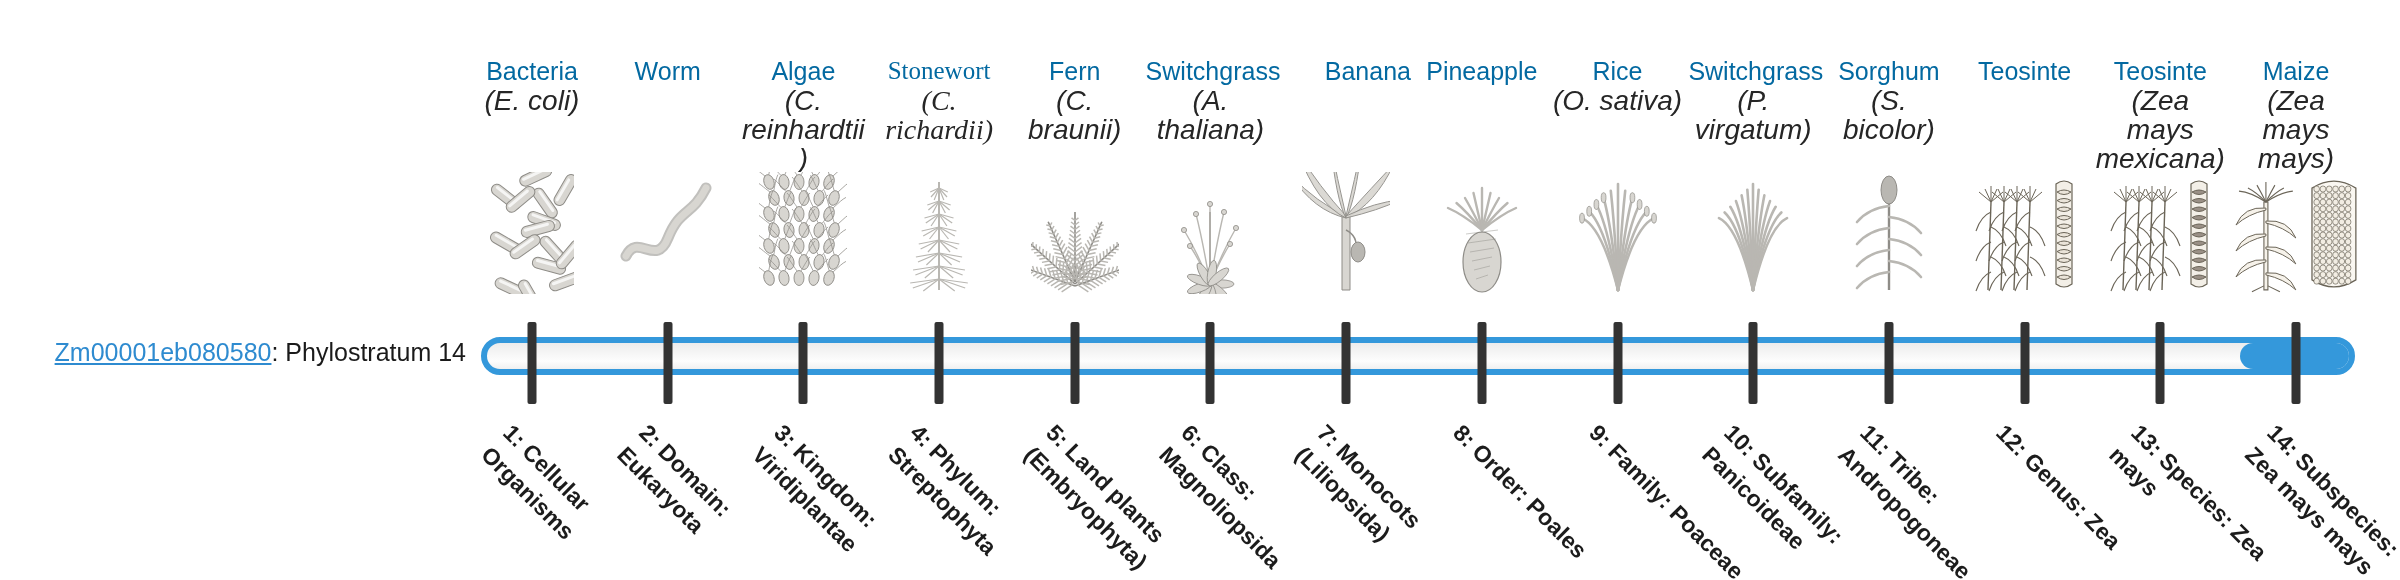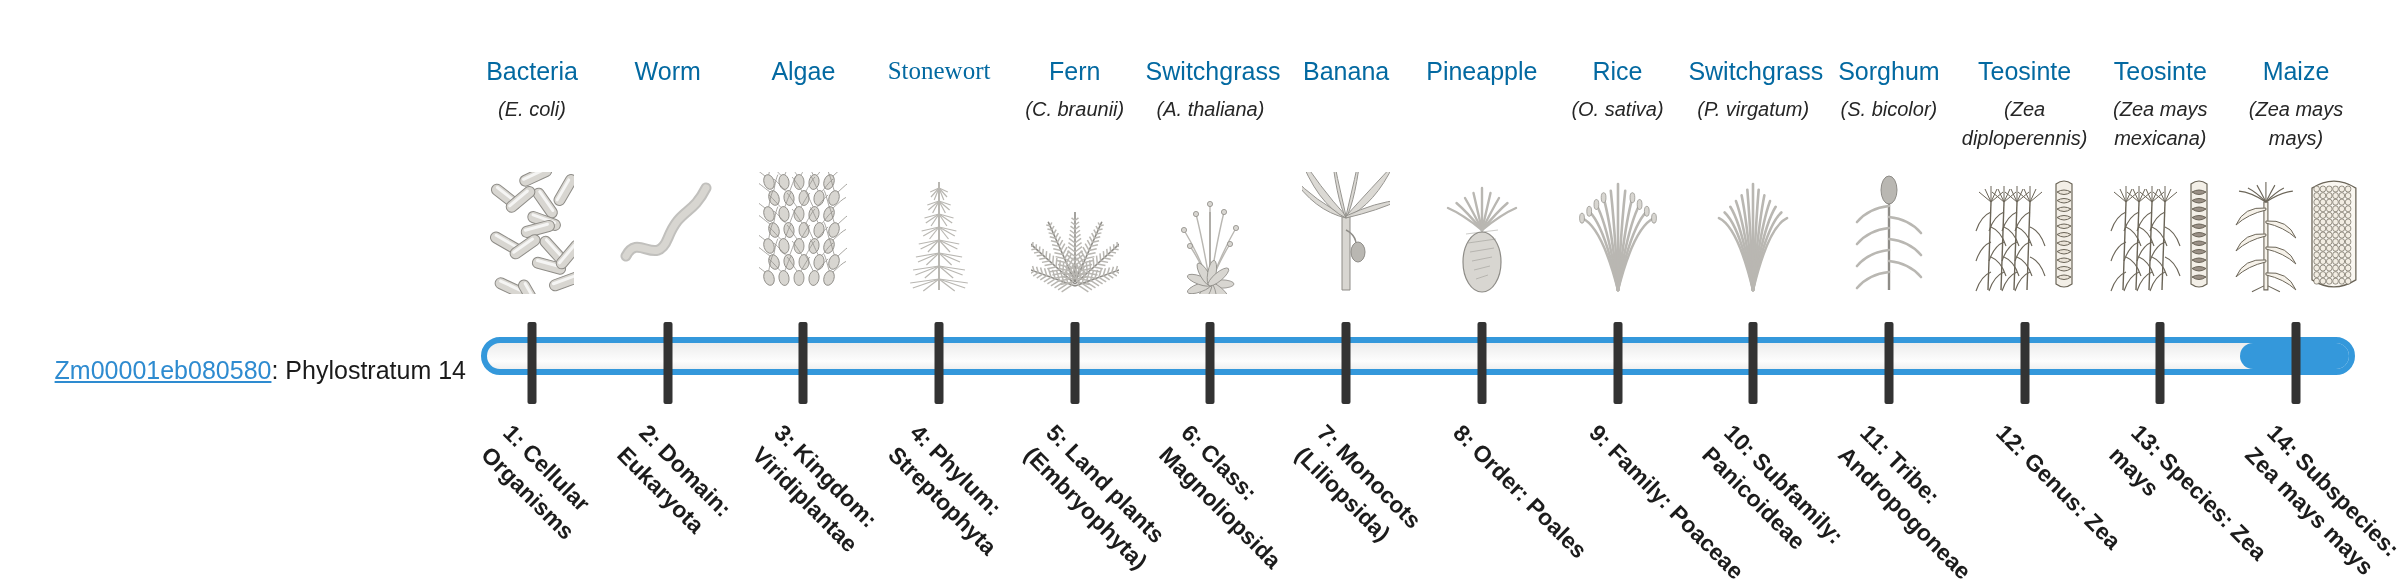--- a/index.html
+++ b/index.html
@@ -19,21 +19,21 @@
     width: 2400px;
     height: 580px;
     overflow: hidden;
     background: #ffffff;
   }
 
   
   .gene-label {
     position: absolute;
     left: 36px;
-    top: 354px;
+    top: 336px;
     width: 430px;
     text-align: right;
     font-size: 25px;
     line-height: 32px;
     white-space: nowrap;
     color: #1a1a1a;
   }
   .gene-id {
     color: #2e8bd0;
     text-decoration: underline;
@@ -47,25 +47,24 @@
     text-align: center;
     box-sizing: border-box;
   }
   .common-name {
     font-size: 25px;
     line-height: 30px;
     color: #0369a1;
     white-space: nowrap;
   }
   .sci-name {
-    font-size: 20px;
+    font-size: 28px;
     line-height: 29px;
     font-style: italic;
     color: #262626;
-    margin-top: 9px;
     word-wrap: break-word;
   }
 
   
   .organism {
     position: absolute;
     top: 172px;
     height: 122px;
     display: flex;
     align-items: flex-end;
@@ -132,53 +131,54 @@
   <div id="species-layer">
       <div class="species-col" style="width: 129.692px; left: 467.154px;">
         <div class="common-name">Bacteria</div>
         <div class="sci-name">(E. coli)</div>
       </div>
       <div class="species-col" style="width: 129.692px; left: 602.846px;">
         <div class="common-name">Worm</div>
       </div>
       <div class="species-col" style="width: 129.692px; left: 738.538px;">
         <div class="common-name">Algae</div>
+        <div class="sci-name">(C. reinhardtii)</div>
       </div>
       <div class="species-col" style="width: 129.692px; left: 874.231px; font-family: Liberation Serif, serif;">
         <div class="common-name">Stonewort</div>
+        <div class="sci-name">(C. richardii)</div>
       </div>
       <div class="species-col" style="width: 129.692px; left: 1009.92px;">
         <div class="common-name">Fern</div>
         <div class="sci-name">(C. braunii)</div>
       </div>
       <div class="species-col" style="width: 129.692px; left: 1145.62px;">
         <div class="common-name">Switchgrass</div>
         <div class="sci-name">(A. thaliana)</div>
       </div>
-      <div class="species-col" style="width: 129.692px; left: 1281.31px;">
+      <div class="species-col" style="width: 129.692px; left: 1281.31px; text-align: right;">
         <div class="common-name">Banana</div>
       </div>
       <div class="species-col" style="width: 129.692px; left: 1417px;">
         <div class="common-name">Pineapple</div>
       </div>
       <div class="species-col" style="width: 129.692px; left: 1552.69px;">
         <div class="common-name">Rice</div>
         <div class="sci-name">(O. sativa)</div>
       </div>
       <div class="species-col" style="width: 129.692px; left: 1688.38px;">
         <div class="common-name">Switchgrass</div>
         <div class="sci-name">(P. virgatum)</div>
       </div>
       <div class="species-col" style="width: 129.692px; left: 1824.08px;">
         <div class="common-name">Sorghum</div>
         <div class="sci-name">(S. bicolor)</div>
       </div>
       <div class="species-col" style="width: 129.692px; left: 1959.77px;">
         <div class="common-name">Teosinte</div>
-        <div class="sci-name">(Zea diploperennis)</div>
       </div>
       <div class="species-col" style="width: 129.692px; left: 2095.46px;">
         <div class="common-name">Teosinte</div>
         <div class="sci-name">(Zea mays mexicana)</div>
       </div>
       <div class="species-col" style="width: 129.692px; left: 2231.15px;">
         <div class="common-name">Maize</div>
         <div class="sci-name">(Zea mays mays)</div>
       </div>
     </div>

